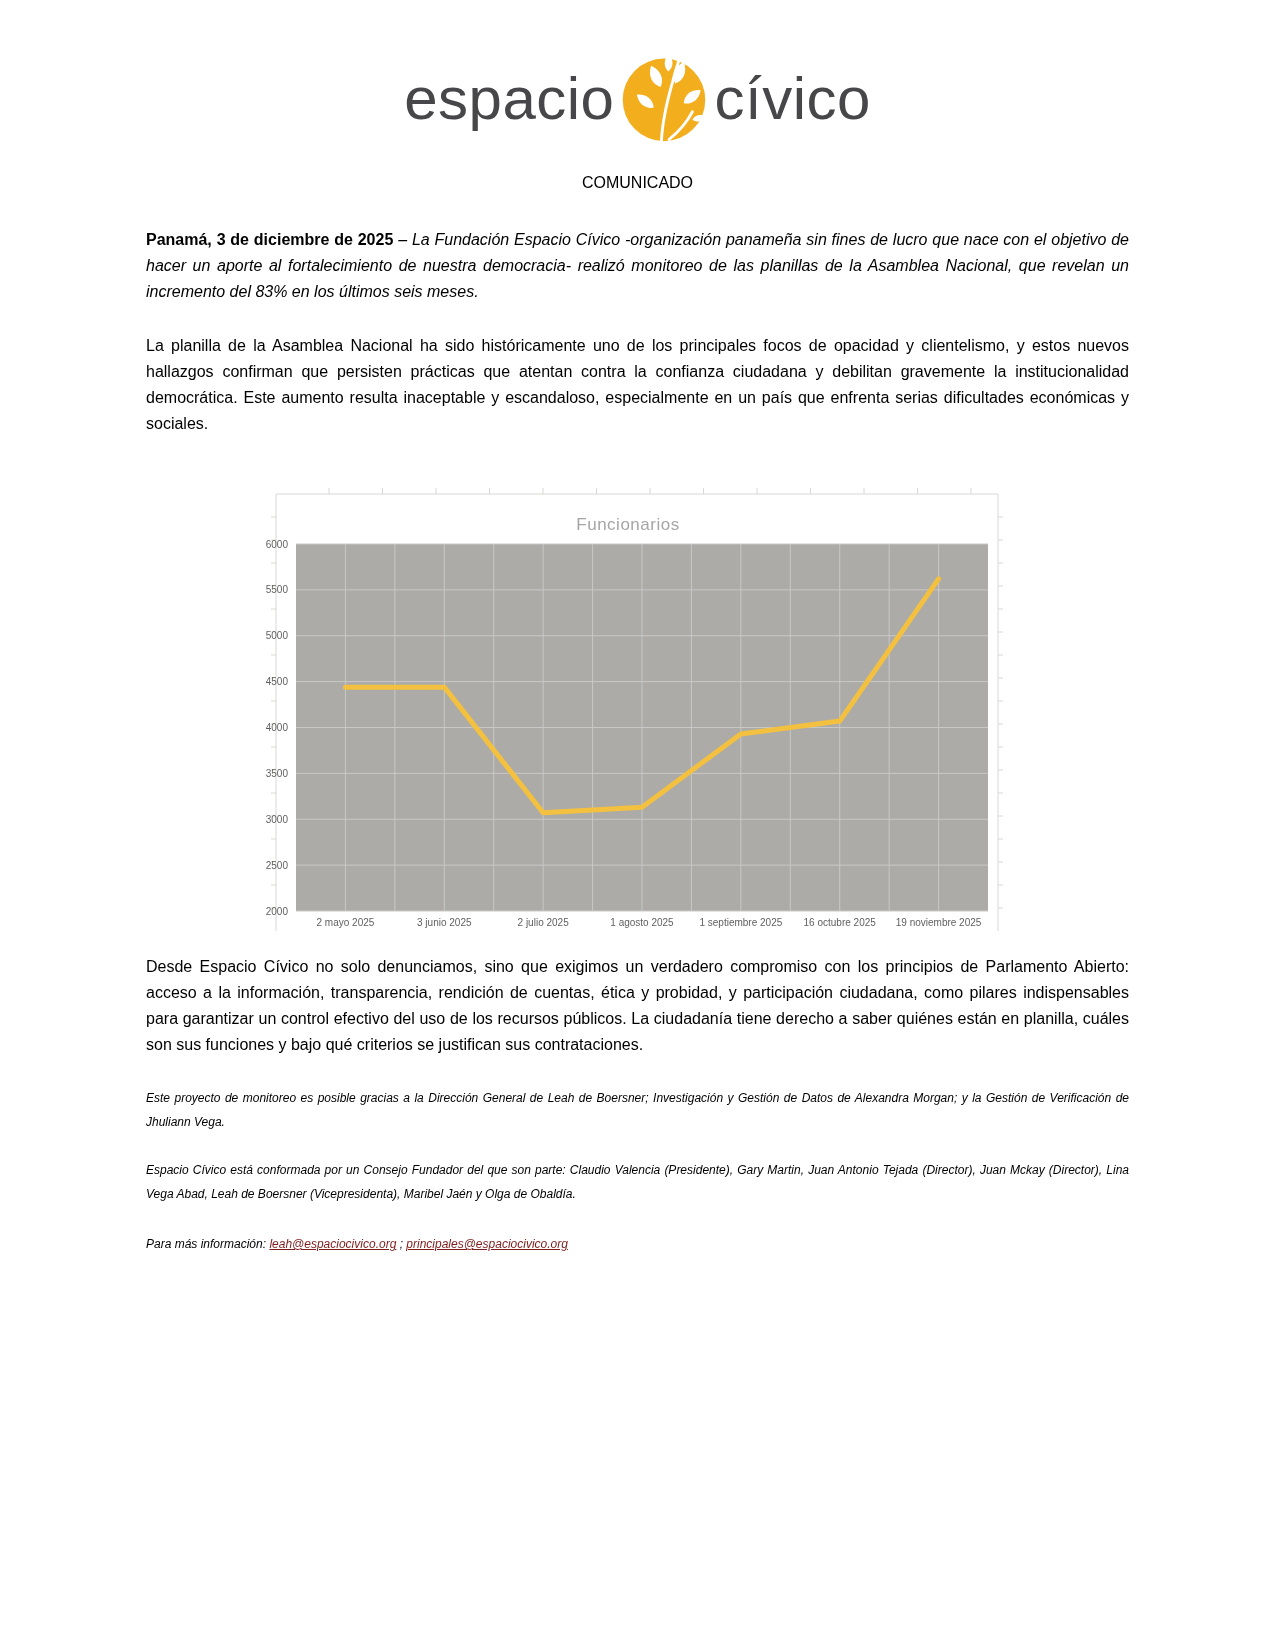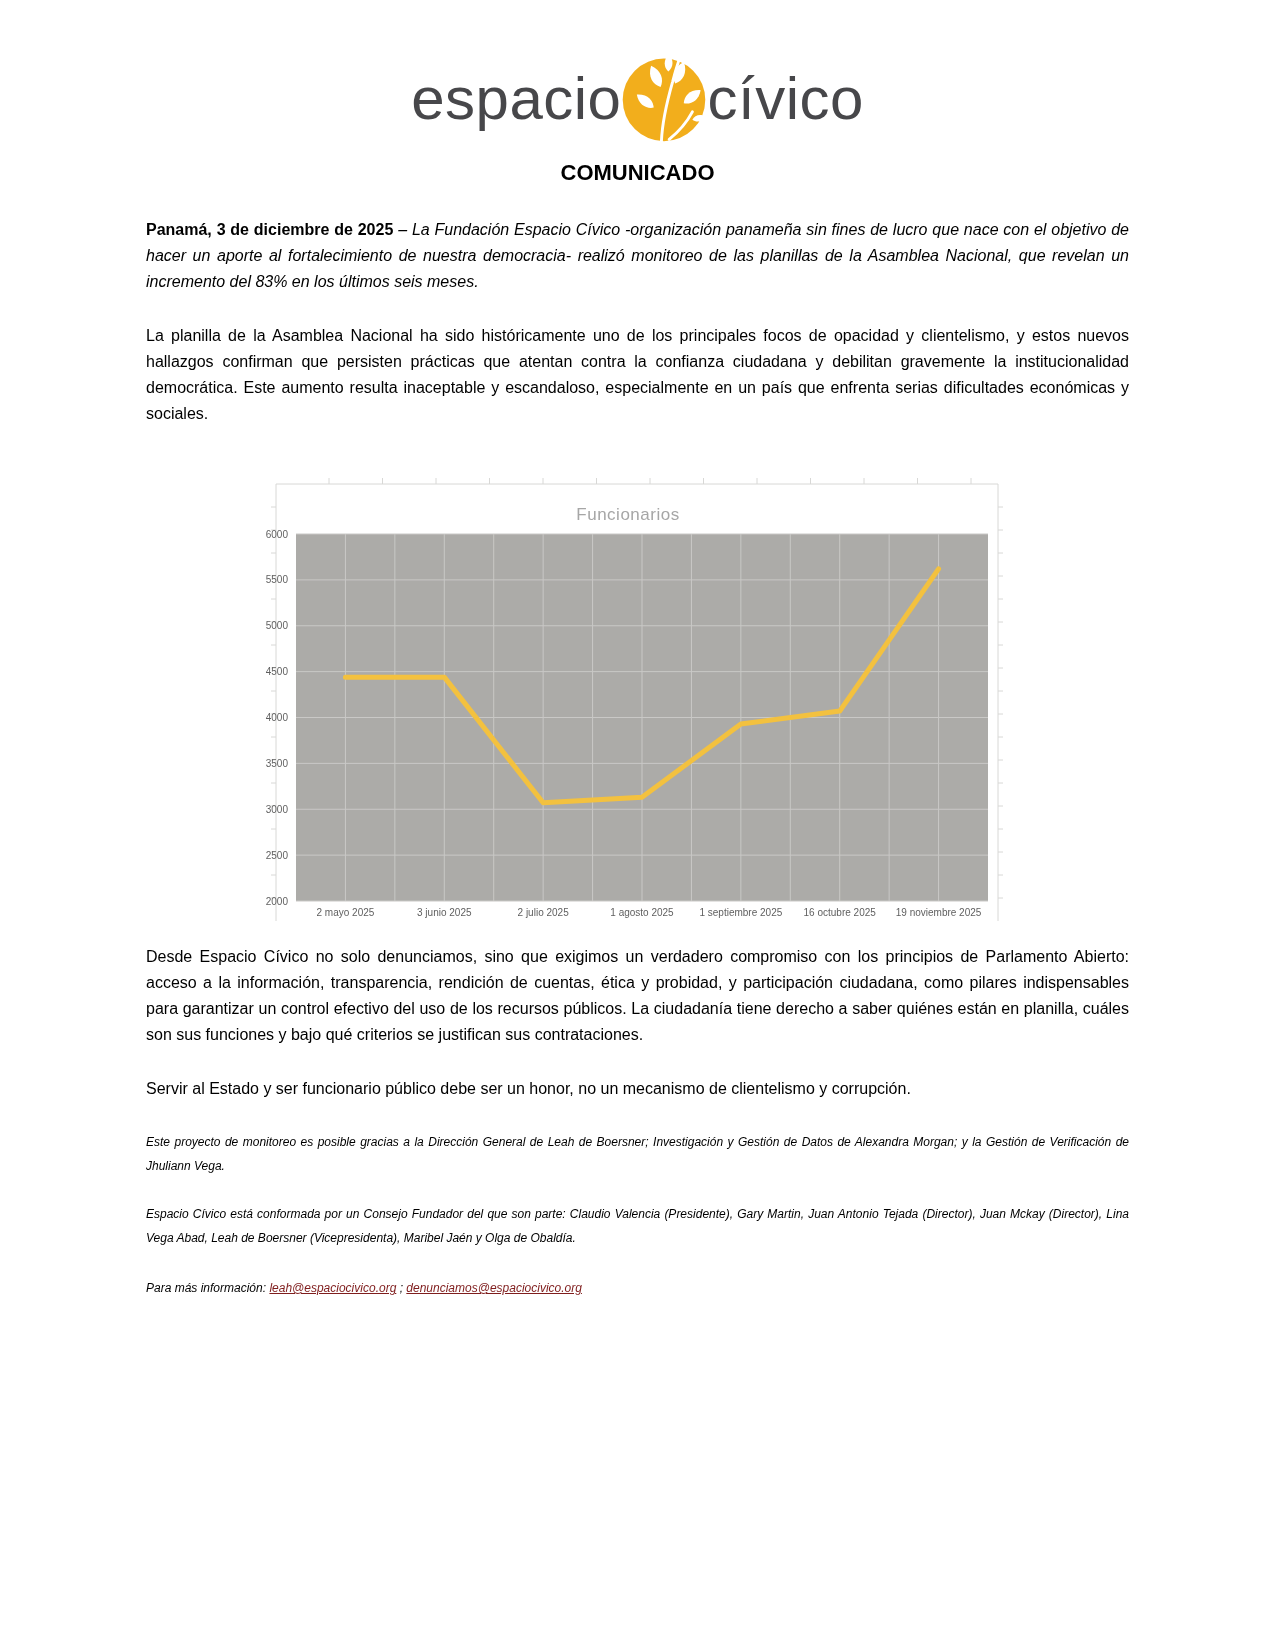--- a/index.html
+++ b/index.html
@@ -4,25 +4,25 @@
 <style>
   html,body{margin:0;padding:0;background:#ffffff;}
   body{
     width:1275px;height:1650px;
     font-family:"Liberation Sans", sans-serif;
     color:#000;
     position:relative;overflow:hidden;
   }
   .page{box-sizing:border-box;width:1275px;height:1650px;padding:56px 146px 40px 146px;}
   
-  .logo-row{display:flex;justify-content:center;align-items:center;}
+  .logo-row{display:flex;justify-content:center;align-items:center;gap:7px;}
   .logo-text{font-size:60px;line-height:86px;color:#47474a;letter-spacing:.5px;}
   .logo-icon{width:86px;height:86px;display:block;}
   
-  .heading{margin-top:16px;text-align:center;font-weight:bold;font-size:22px;line-height:29px;}
+  .heading{margin-top:26px;text-align:center;font-weight:normal;font-size:16px;line-height:29px;}
   
   p{margin:0;}
   .body{margin-top:28px;font-size:16px;line-height:26px;text-align:justify;}
   .body.first{margin-top:30px;}
   .it{font-style:italic;}
   
   .chart-wrap{margin:36px 0 0 112px;width:746px;height:465px;}
   .chart-wrap svg{display:block;}
   
   .note{margin-top:28px;font-size:12px;line-height:24px;font-style:italic;text-align:justify;}
@@ -168,21 +168,20 @@
           <text x="482.85714285714283" y="453" text-anchor="middle">1 septiembre 2025</text>
           <text x="581.7142857142857" y="453" text-anchor="middle">16 octubre 2025</text>
           <text x="680.5714285714286" y="453" text-anchor="middle">19 noviembre 2025</text>
         </g>
         <polyline points="87.42857142857143,214.13 186.28571428571428,214.13 285.1428571428571,339.8275 384,334.3225 482.85714285714283,260.9225 581.7142857142857,248.0775 680.5714285714286,105.86500000000001" fill="none" stroke="#F3C13F" stroke-width="5" stroke-linejoin="round" stroke-linecap="round"></polyline>
       </svg>
   </figure>
 
   <p class="body" style="margin-top:16px;">Desde Espacio Cívico no solo denunciamos, sino que exigimos un verdadero compromiso con los principios de Parlamento Abierto: acceso a la información, transparencia, rendición de cuentas, ética y probidad, y participación ciudadana, como pilares indispensables para garantizar un control efectivo del uso de los recursos públicos. La ciudadanía tiene derecho a saber quiénes están en planilla, cuáles son sus funciones y bajo qué criterios se justifican sus contrataciones.</p>
 
-  <p class="body">Servir al Estado y ser funcionario público debe ser un honor, no un mecanismo de clientelismo y corrupción.</p>
 
   <p class="note">Este proyecto de monitoreo es posible gracias a la Dirección General de Leah de Boersner; Investigación y Gestión de Datos de Alexandra Morgan; y la Gestión de Verificación de Jhuliann Vega.</p>
 
   <p class="note council">Espacio Cívico está conformada por un Consejo Fundador del que son parte: Claudio Valencia (Presidente), Gary Martin, Juan Antonio Tejada (Director), Juan Mckay (Director), Lina Vega Abad, Leah de Boersner (Vicepresidenta), Maribel Jaén y Olga de Obaldía.</p>
 
-  <p class="note contact"><span>Para más información: </span><a href="#" class="email-link">leah@espaciocivico.org</a><span> ; </span><a href="#" class="email-link">denunciamos@espaciocivico.org</a></p>
+  <p class="note contact"><span>Para más información: </span><a href="#" class="email-link">leah@espaciocivico.org</a><span> ; </span><a href="#" class="email-link">principales@espaciocivico.org</a></p>
 
 </div>
 
 </body></html>

